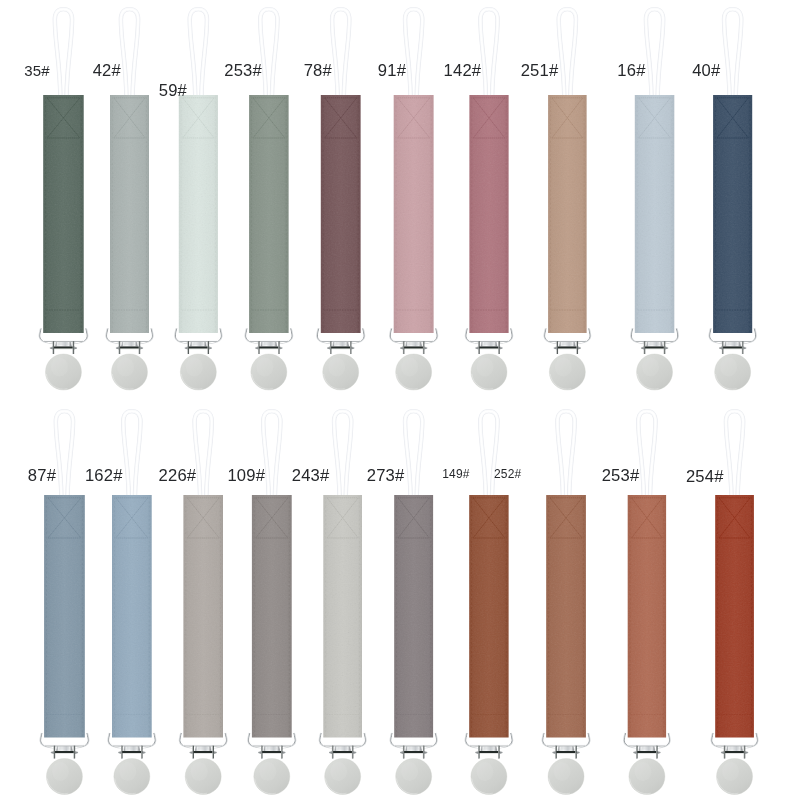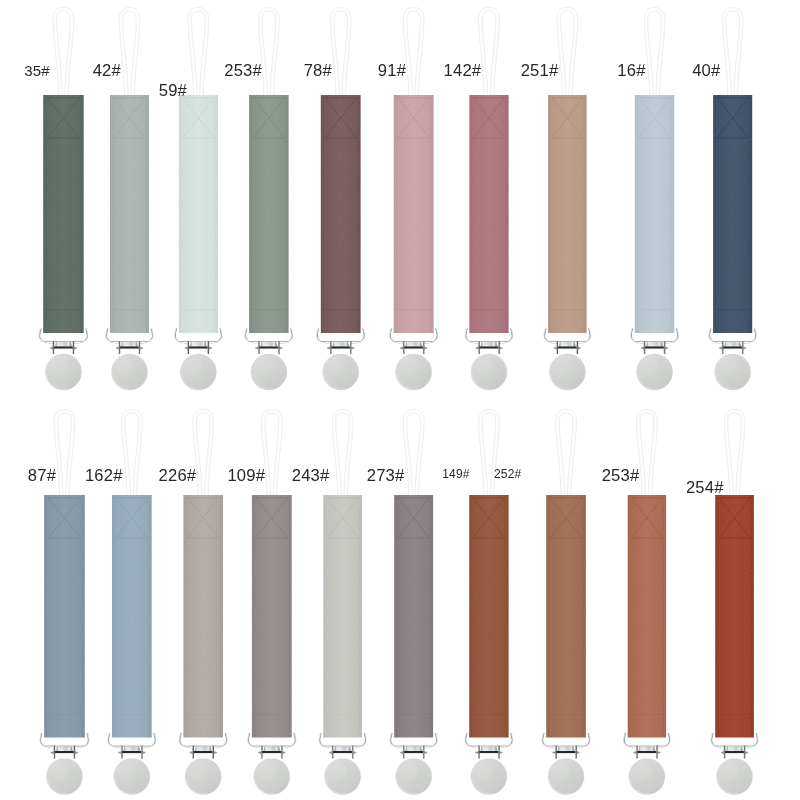--- a/index.html
+++ b/index.html
@@ -2110,14 +2110,14 @@
   </g>
 
   <g>
     <circle cx="734.5500000000001" cy="776.5" r="18" fill="url(#c19d)"></circle>
     <circle cx="734.5500000000001" cy="776.5" r="18" fill="none" stroke="#cbcdc9" stroke-width="0.55" opacity="0.6"></circle>
     <ellipse cx="730.5500000000001" cy="771.5" rx="8.5" ry="9.5" fill="#f0f1f0" opacity="0.12"></ellipse>
     <path d="M 717.35 778.5 A 17.2 17.2 0 0 0 738.5500000000001 793.2" fill="none" stroke="#ffffff" stroke-width="1.0" opacity="0.3"></path>
   </g>
   </svg>
     </div>
-    <div class="label" style="font-size: 16.6px; top: 480px; left: 685.941px;">254#</div>
+    <div class="label" style="font-size: 16.6px; top: 469px; left: 685.941px;">254#</div>
   </div>
 
 </body></html>

